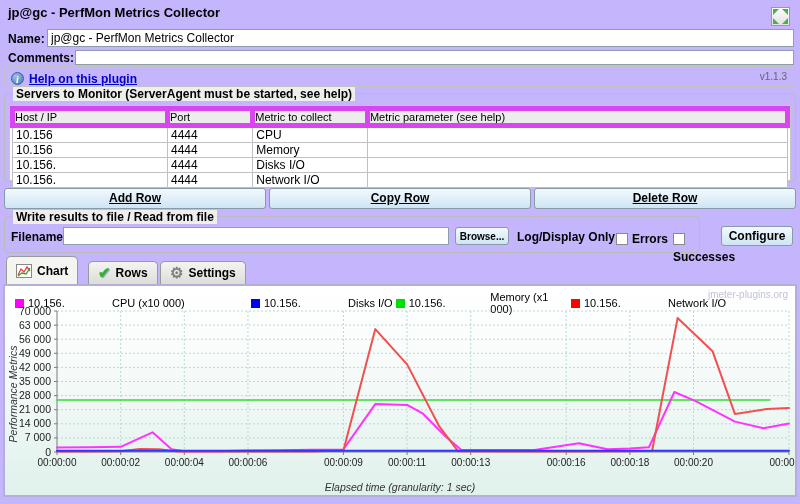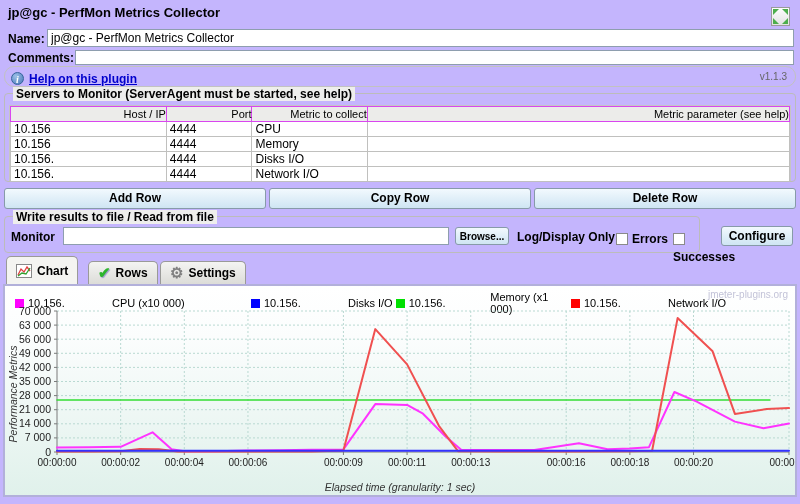--- a/index.html
+++ b/index.html
@@ -14,46 +14,46 @@
   .win-title { position:absolute; top:5px; left:8px; font-size:13px; font-weight:bold; }
   .win-icon { position:absolute; top:7px; right:10px; width:19px; height:19px;
     background:linear-gradient(#fdfdfd,#e2e2e2); border:1px solid #9a9a9a; }
   
   .frow { position:absolute; left:0; width:800px; }
   .flabel { position:absolute; font-size:12px; font-weight:bold; }
   .tinput { position:absolute; background:#fff; border:1px solid #8e9eae; font-size:12px;
     padding:1px 3px; font-family:"Liberation Sans",sans-serif; }
   
   .help-panel { position:absolute; top:66px; left:4px; width:792px; height:21px;
-    border:1px solid #c2c2c0; border-radius:10px; }
+    border:1px solid #c2c2c0; border-radius:4px; }
   .info-icon { display:inline-block; width:13px; height:13px; border-radius:50%;
     background:radial-gradient(circle at 35% 30%, #9cc0e8, #4878b8); border:1px solid #35639b;
     color:#fff; font-size:10px; font-weight:bold; text-align:center; line-height:13px;
     font-family:"Liberation Serif",serif; font-style:italic; vertical-align:middle; }
   .help-link { font-size:12px; font-weight:bold; color:#0000cc; text-decoration:underline;
     margin-left:5px; vertical-align:middle; }
   .version { position:absolute; right:8px; top:4px; font-size:10px; color:#666; }
   
   .group { position:absolute; border:1px solid #bcbcba; border-radius:4px; }
   .group-title { position:absolute; top:-7px; left:8px; background:#eeeeec; padding:0 3px;
     font-size:12px; font-weight:bold; white-space:nowrap; }
   
   .tbl-wrap { position:absolute; top:11px; left:4px; right:4px; height:76px;
     border:1px solid #c6c6c4; background:#fdfdfd; padding:0; }
   table.servers { width:100%; border-collapse:collapse; table-layout:fixed; }
   table.servers th { background:#ececea; font-weight:normal; font-size:11px; height:15px;
-    border:1px solid #d946ef; text-align:right; }
+    border:5px solid #d946ef; text-align:left; }
   table.servers td { background:#ffffff; font-size:12px; height:14px; padding:0 3px;
     border:1px solid #c0c0be; overflow:hidden; white-space:nowrap; }
   
   .btn { background:linear-gradient(#f2f9fe,#cfe5f3); border:1px solid #879aa9; border-radius:3px;
     font-size:12px; font-weight:bold; font-family:"Liberation Sans",sans-serif;
     text-align:center; cursor:default; }
   .row-btns { position:absolute; top:188px; left:4px; width:792px; height:21px; display:flex; gap:3px; }
-  .row-btns .btn { flex:1; height:21px; line-height:19px; }
+  .row-btns .btn { flex:1; height:21px; line-height:19px;text-decoration:underline; }
   
   .cb { display:inline-block; width:12px; height:12px; background:#fff; border:1px solid #8a8a8a;
     vertical-align:-2px; margin-right:4px; }
   .cb-label { font-size:12px; font-weight:bold; }
   
   .tabbar { position:absolute; top:256px; left:0; width:800px; height:28px; }
   .tab { position:absolute; display:flex; align-items:center; gap:5px; padding:0 9px;
     border:1px solid #9a9a98; border-bottom:none; border-radius:5px 5px 0 0;
     font-size:12px; font-weight:bold; }
   .tab.active { top:0; height:28px; background:#f4f4f1; z-index:2; }
@@ -159,21 +159,21 @@
   </div>
 
   <div class="row-btns">
     <button class="btn">Add Row</button>
     <button class="btn">Copy Row</button>
     <button class="btn">Delete Row</button>
   </div>
 
   <div class="group" style="top:216px;left:4px;width:696px;height:37px;">
     <span class="group-title">Write results to file / Read from file</span>
-    <span class="flabel" style="left:6px;top:13px;">Monitor</span>
+    <span class="flabel" style="left:6px;top:13px;">Filename</span>
     <input class="tinput" style="left: 58px; top: 10px; width: 386px; height: 18px;" value="">
     <button class="btn" style="position:absolute;left:450px;top:10px;width:54px;height:18px;font-size:10px;font-weight:bold;">Browse...</button>
     <span class="flabel" style="left:512px;top:13px;">Log/Display Only:</span>
     <span style="position:absolute;left:611px;top:12px;">
       <span class="cb"></span><span class="cb-label">Errors</span>
     </span>
     <span style="position:absolute;left:668px;top:12px;">
       <span class="cb"></span><span class="cb-label">Successes</span>
     </span>
     <button class="btn" style="position:absolute;left:716px;top:9px;width:72px;height:20px;">Configure</button>

